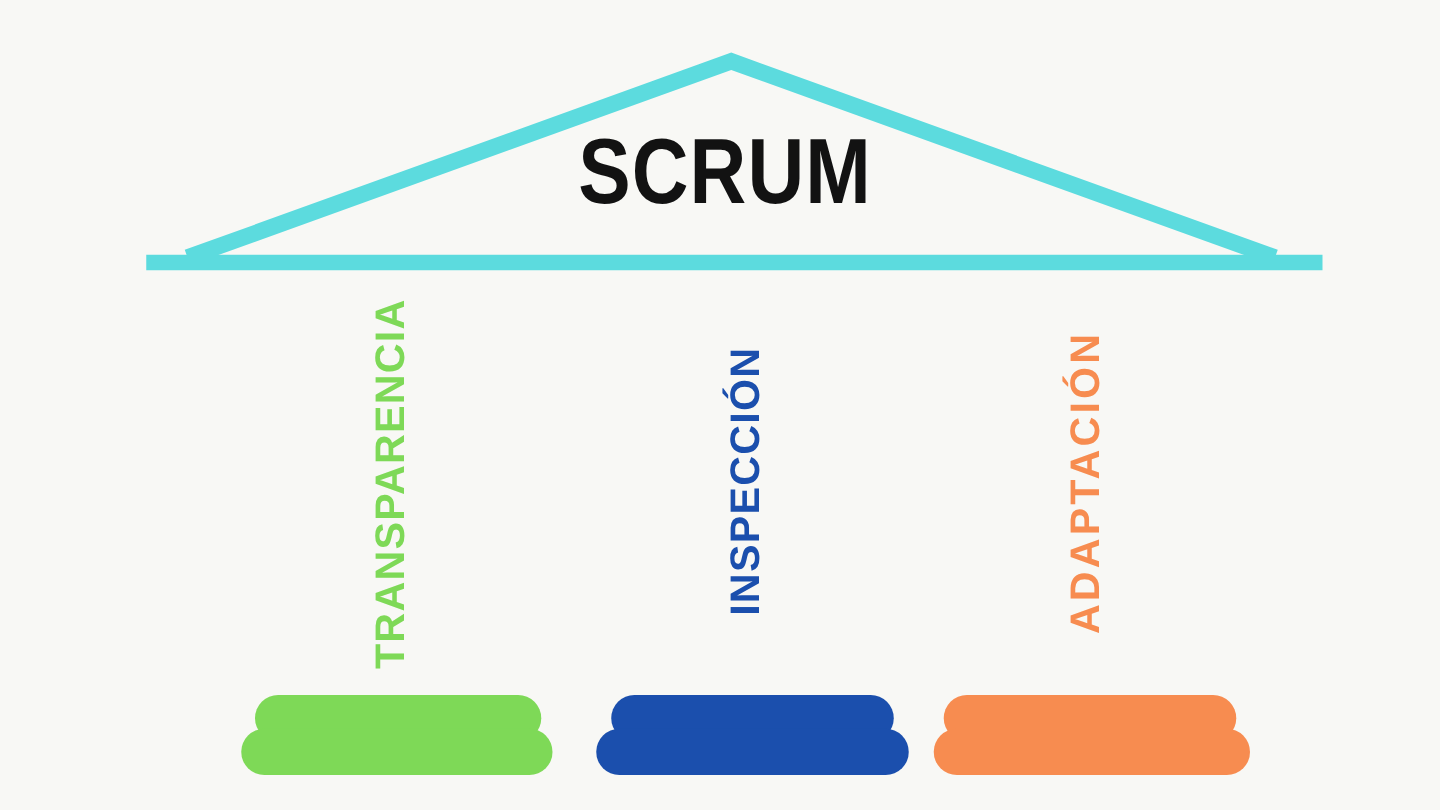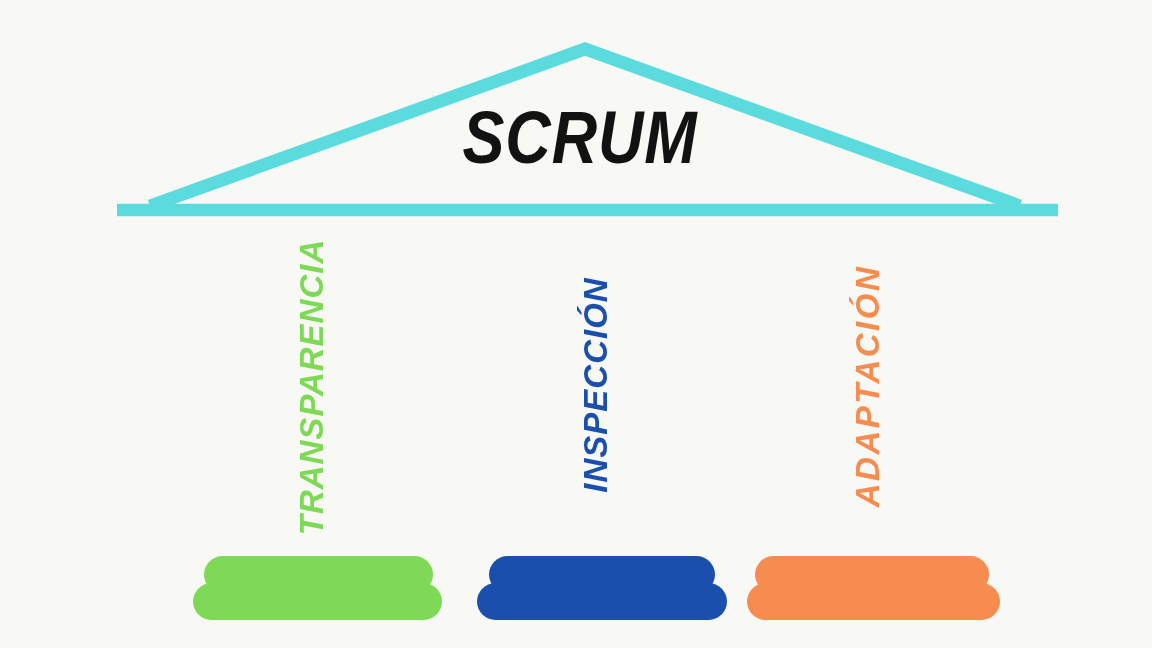--- a/index.html
+++ b/index.html
@@ -52,21 +52,21 @@
   
   .b2-top    { left: 489px; top: 556px; width: 226px; height: 37px; }
   .b2-bottom { left: 477px; top: 583px; width: 250px; height: 37px; }
   
   .b3-top    { left: 755px; top: 556px; width: 234px; height: 37px; }
   .b3-bottom { left: 747px; top: 583px; width: 253px; height: 37px; }
 </style>
 </head>
 <body>
 
-<div class="canvas" style="background-color: rgb(248, 248, 245); font-style: italic;">
+<div class="canvas" style="background-color: rgb(248, 248, 245);">
 
   <svg class="roof-svg" viewBox="0 0 1152 648" xmlns="http://www.w3.org/2000/svg">
     <polyline points="150,206 585,49 1020,206" fill="none" stroke-width="13" stroke-linecap="butt" style="stroke: rgb(92, 219, 222);"></polyline>
     <line x1="117" y1="210" x2="1058" y2="210" stroke-width="12.5" stroke-linecap="butt" style="stroke: rgb(92, 219, 222);"></line>
   </svg>
 
   <div class="scrum-title" style="color: rgb(18, 18, 18);">SCRUM</div>
 
   <div class="pillar-label l1" style="color: rgb(126, 217, 87);">TRANSPARENCIA</div>
   <div class="pillar-label l2" style="color: rgb(27, 79, 173);">INSPECCIÓN</div>

